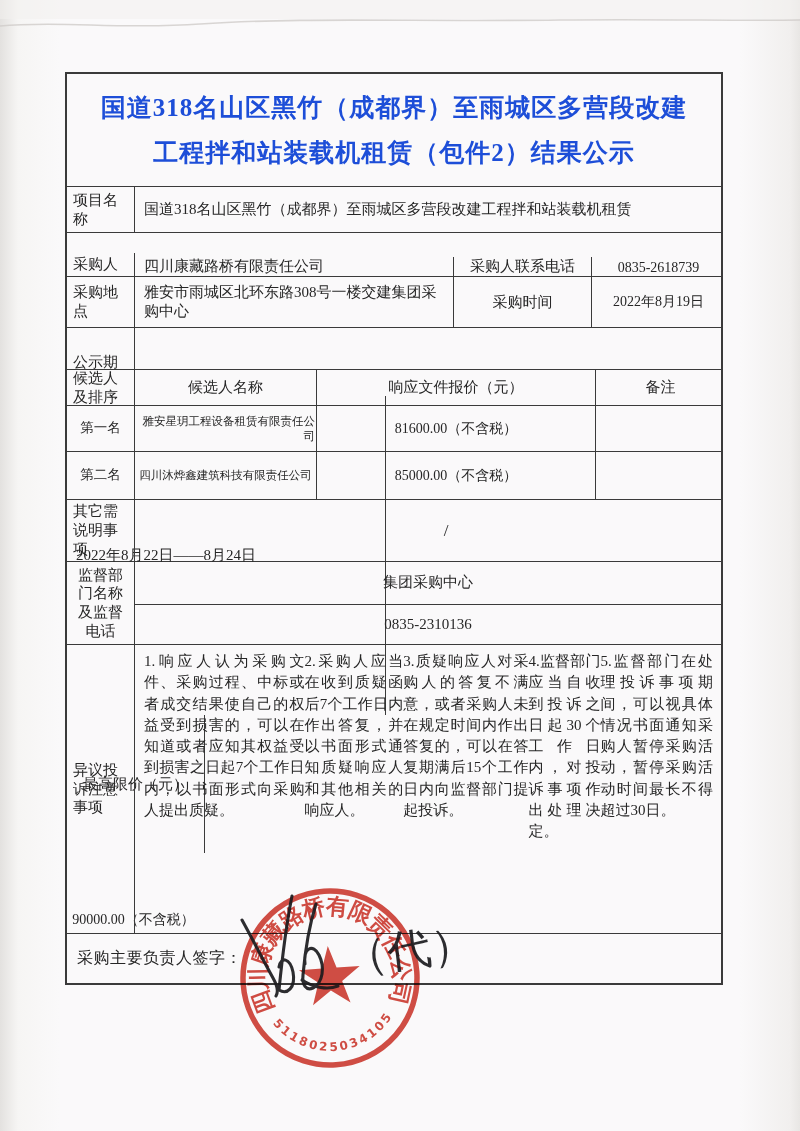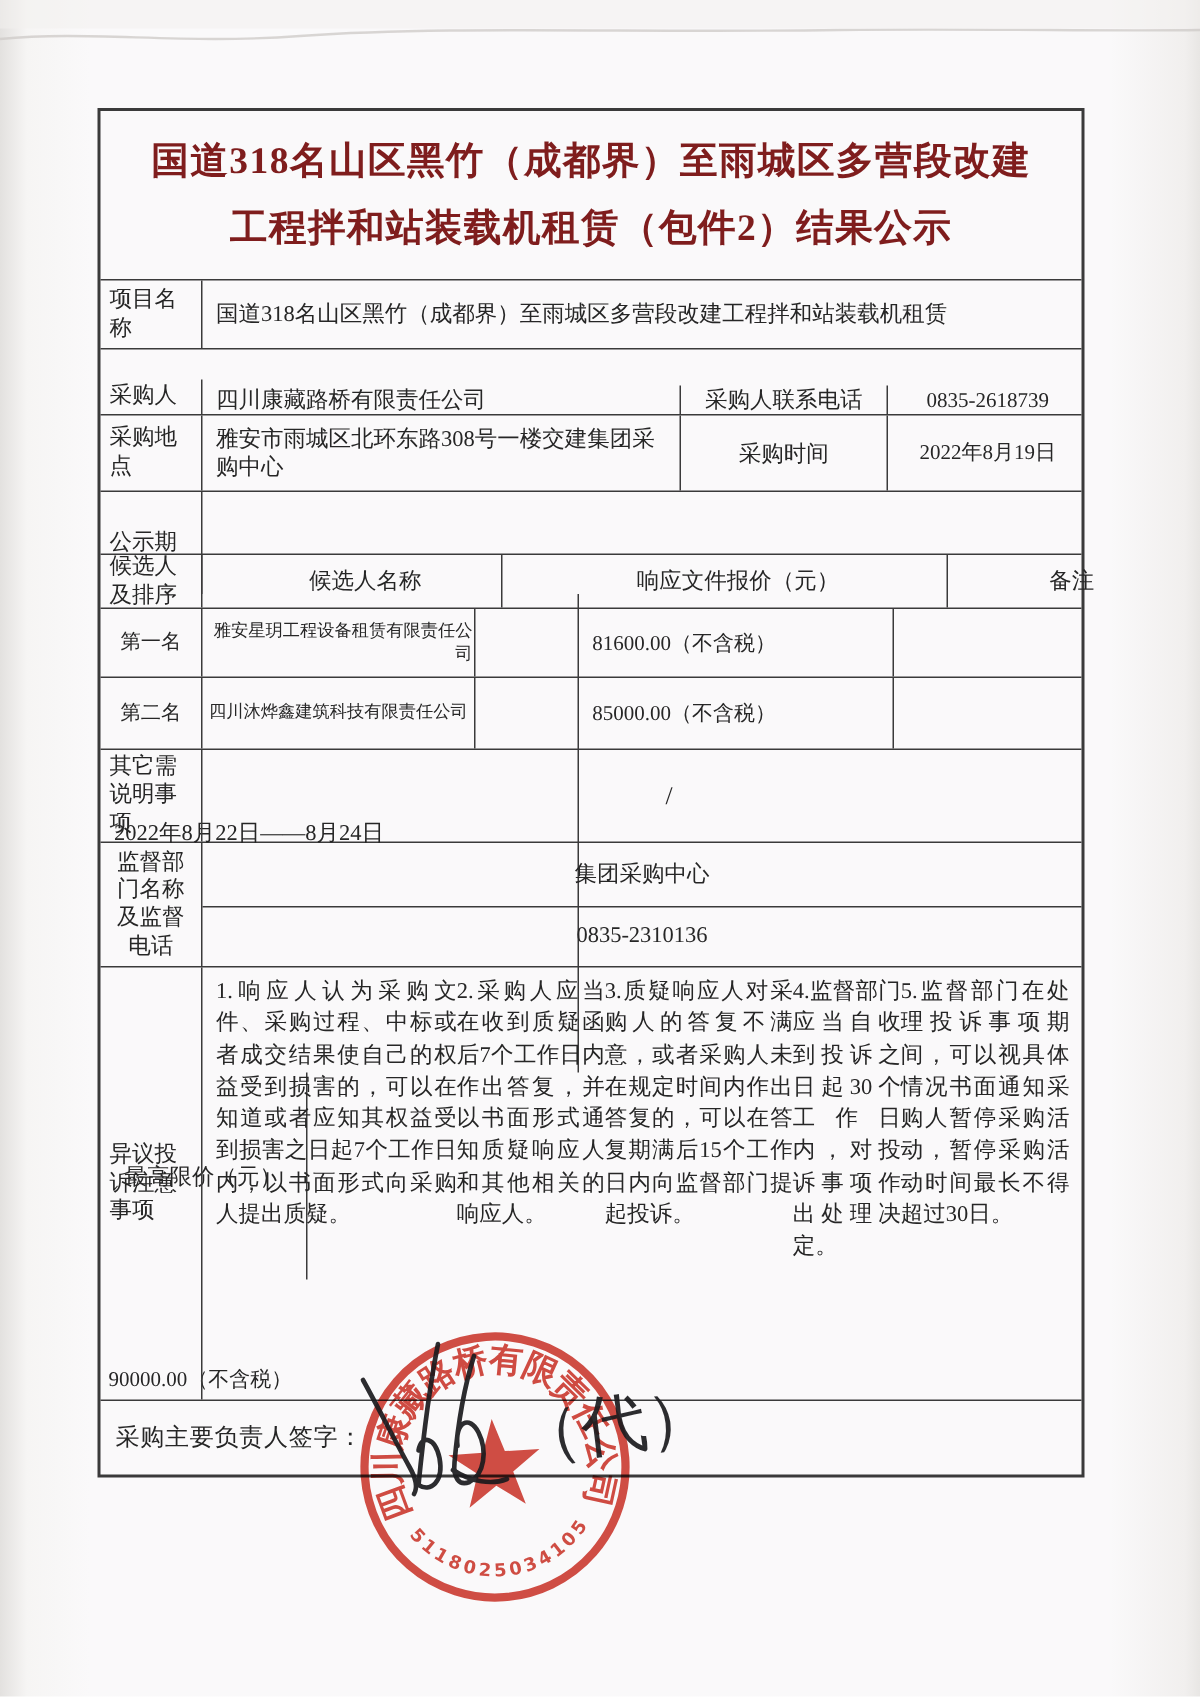--- a/index.html
+++ b/index.html
@@ -22,24 +22,24 @@
   .lab{width:68px;flex:0 0 68px;padding:2px 4px 2px 6px;font-size:15px;line-height:1.25;}
   .lab-c{justify-content:center;text-align:center;padding:2px 5px;}
   .l{justify-content:flex-start;text-align:left;padding-left:9px;padding-right:6px;}
   .c{justify-content:center;text-align:center;}
   .grow{flex:1 1 auto;}
   .fs15{font-size:15px;}
   .fs14{font-size:14px;}
   .title-row{height:113px;align-items:center;justify-content:center;}
   .title-text{
     width:100%;padding:0 22px;box-sizing:border-box;text-align:center;
-    font-size:25px;font-weight:bold;line-height:1.82;letter-spacing:1px;color:#7f1d1d;
+    font-size:25px;font-weight:bold;line-height:1.82;letter-spacing:1px;color:#1d4ed8;
   }
   .h46{height:46px;} .h44{height:44px;align-items:flex-end;} .h51{height:51px;} .h42{height:42px;flex-direction:column;}
-  .h36{height:36px;gap:18px;} .h48{height:48px;} .h62{height:62px;gap:36px;} .h83{height:83px;}
+  .h36{height:36px;} .h48{height:48px;} .h62{height:62px;gap:36px;} .h83{height:83px;}
   .h289{height:289px;} .h49{height:49px;}
   .w319{width:319px;flex:0 0 319px;} .w138{width:138px;flex:0 0 138px;} .w133{width:133px;flex:0 0 133px;}
   .w182{width:182px;flex:0 0 182px;} .w279{width:279px;flex:0 0 279px;} .w129{width:129px;flex:0 0 129px;}
   .cand-name{font-size:11.5px;line-height:1.3;text-align:right;padding:1px;}
   .sup-stack{flex:1 1 auto;display:flex;flex-direction:column;}
   .sup-stack .sub{flex:1 1 auto;display:flex;align-items:center;justify-content:center;font-size:15px;box-sizing:border-box;}
   .sup-stack .sub:first-child{border-bottom:1.5px solid #3a3a3a;}
   .objection-body{
     flex:1 1 auto;display:flex;flex-direction:row;justify-content:center;
     padding:6px 8px 6px 9px;font-size:15px;line-height:1.42;text-align:justify;

